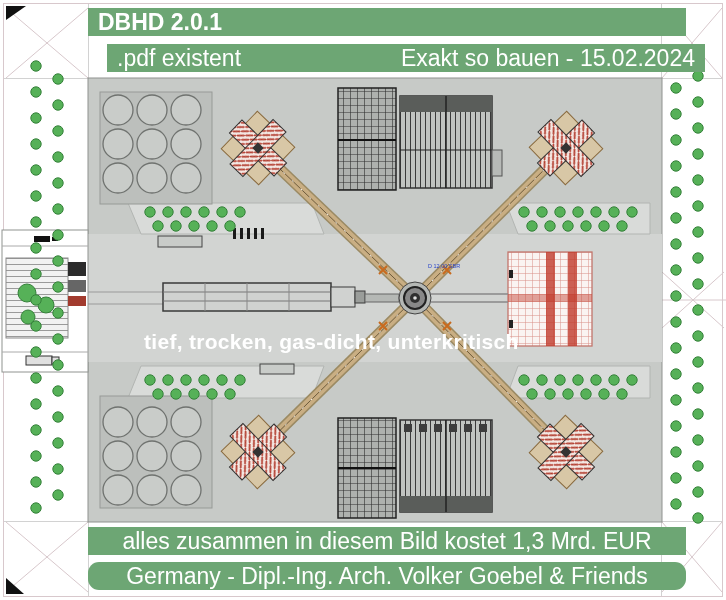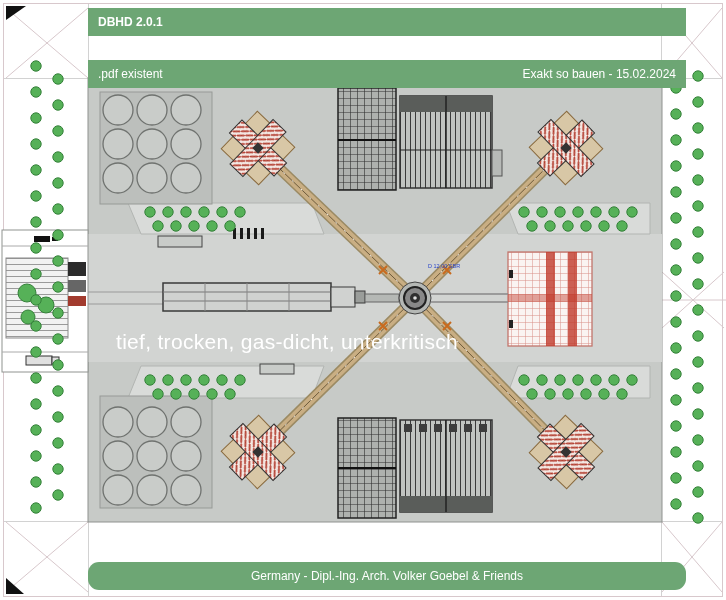--- a/index.html
+++ b/index.html
@@ -2,29 +2,29 @@
 <html style="--banner-green: #6da674; --tree-green: #56b158;"><head>
 <meta charset="utf-8">
 <style>
   html,body{margin:0;padding:0;background:#fff;}
   .stage{position:relative;width:726px;height:600px;background:#fff;overflow:hidden;
          font-family:"Liberation Sans",sans-serif;}
   .stage svg{position:absolute;left:0;top:0;}
   .banner{position:absolute;left:88px;width:598px;height:28px;
           background:var(--banner-green,#6da674);color:#fff;
           display:flex;align-items:center;padding:0 10px;box-sizing:border-box;
-          font-size:12px;line-height:28px;white-space:nowrap;}
+          font-size:23px;line-height:28px;white-space:nowrap;}
   .banner .sp{flex:1;}
   .b-top1{top:8px;}
-  .b-top2{top:60px;}
+  .b-top2{top:44px;margin-left:19px;}
   .b-bot1{top:527px;justify-content:center;}
   .b-bot2{top:562px;justify-content:center;border-radius:11px;}
   .bold{font-weight:700;}
-  .watermark{position:absolute;left:116px;top:330px;font-size:21px;color:#ffffff;
-             letter-spacing:.3px;}
+  .watermark{position:absolute;left:144px;top:330px;font-size:21px;color:#ffffff;
+             letter-spacing:.3px;font-weight:bold;}
   .tree{fill:var(--tree-green,#56b158);stroke:#35813a;stroke-width:1;}
 </style>
 </head>
 <body>
 
 <div class="stage">
 
 <svg width="726" height="600" viewBox="0 0 726 600">
   <defs>
     <pattern id="pgrid" width="7" height="7" patternUnits="userSpaceOnUse">
@@ -384,19 +384,22 @@
 
 <div class="banner b-top1">
   <span class="bold">DBHD 2.0.1</span>
   <span class="sp"></span>
 </div>
 <div class="banner b-top2">
   <span>.pdf existent</span>
   <span class="sp"></span>
   <span>Exakt so bauen - 15.02.2024</span>
 </div>
+<div class="banner b-bot1">
+  <span>alles zusammen in diesem Bild kostet 1,3 Mrd. EUR</span>
+</div>
 <div class="banner b-bot2">
   <span>Germany - Dipl.-Ing. Arch. Volker Goebel &amp; Friends</span>
 </div>
 
 <div class="watermark">tief, trocken, gas-dicht, unterkritisch</div>
 
 </div>
 
 </body></html>

